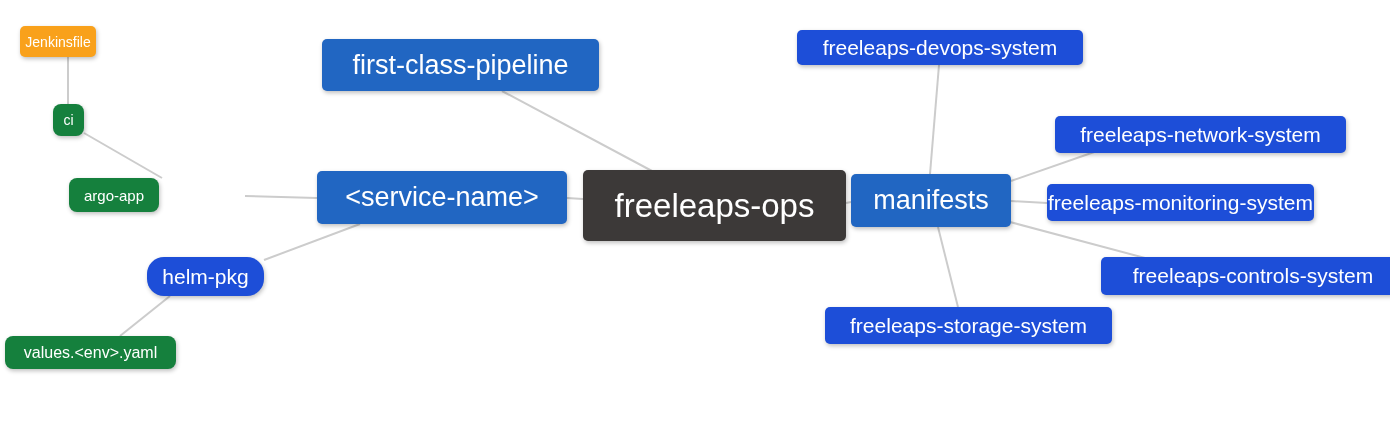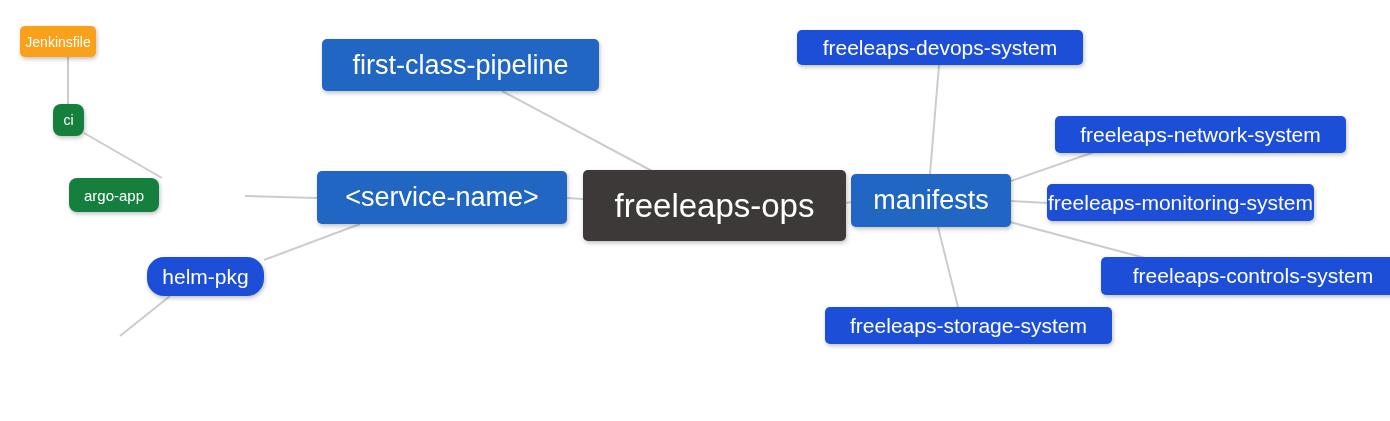--- a/index.html
+++ b/index.html
@@ -70,20 +70,21 @@
 
   <div class="node orange" style="left:20px;  top:26px;  width:76px;  height:31px; font-size:14px;">Jenkinsfile</div>
 
   <div class="node red" style="left:53px;  top:104px; width:31px;  height:32px; font-size:14px;">ci</div>
 
   <div class="node red" style="left:32px;  top:178px; width:90px;  height:34px; font-size:15px;margin-left:37px;">argo-app</div>
 
 
   <div class="node green" style="left:147px; top:257px; width:117px; height:39px; font-size:21px;border-radius:17px;">helm-pkg</div>
 
+  <div class="node red" style="left:5px;   top:336px; width:171px; height:33px; font-size:16px;">values.&lt;env&gt;.yaml</div>
 
   <div class="node blue" style="left:314px; top:39px;  width:277px; height:52px; font-size:27px;margin-left:8px;">first-class-pipeline</div>
 
   <div class="node blue" style="left:317px; top:171px; width:250px; height:53px; font-size:27px;">&lt;service-name&gt;</div>
 
   <div class="node dark" style="left:583px; top:170px; width:263px; height:71px; font-size:33px;">freeleaps-ops</div>
 
   <div class="node blue" style="left:851px; top:174px; width:160px; height:53px; font-size:27px;">manifests</div>
 
   <div class="node green" style="left:797px;  top:30px;  width:286px; height:35px; font-size:21px;">freeleaps-devops-system</div>

